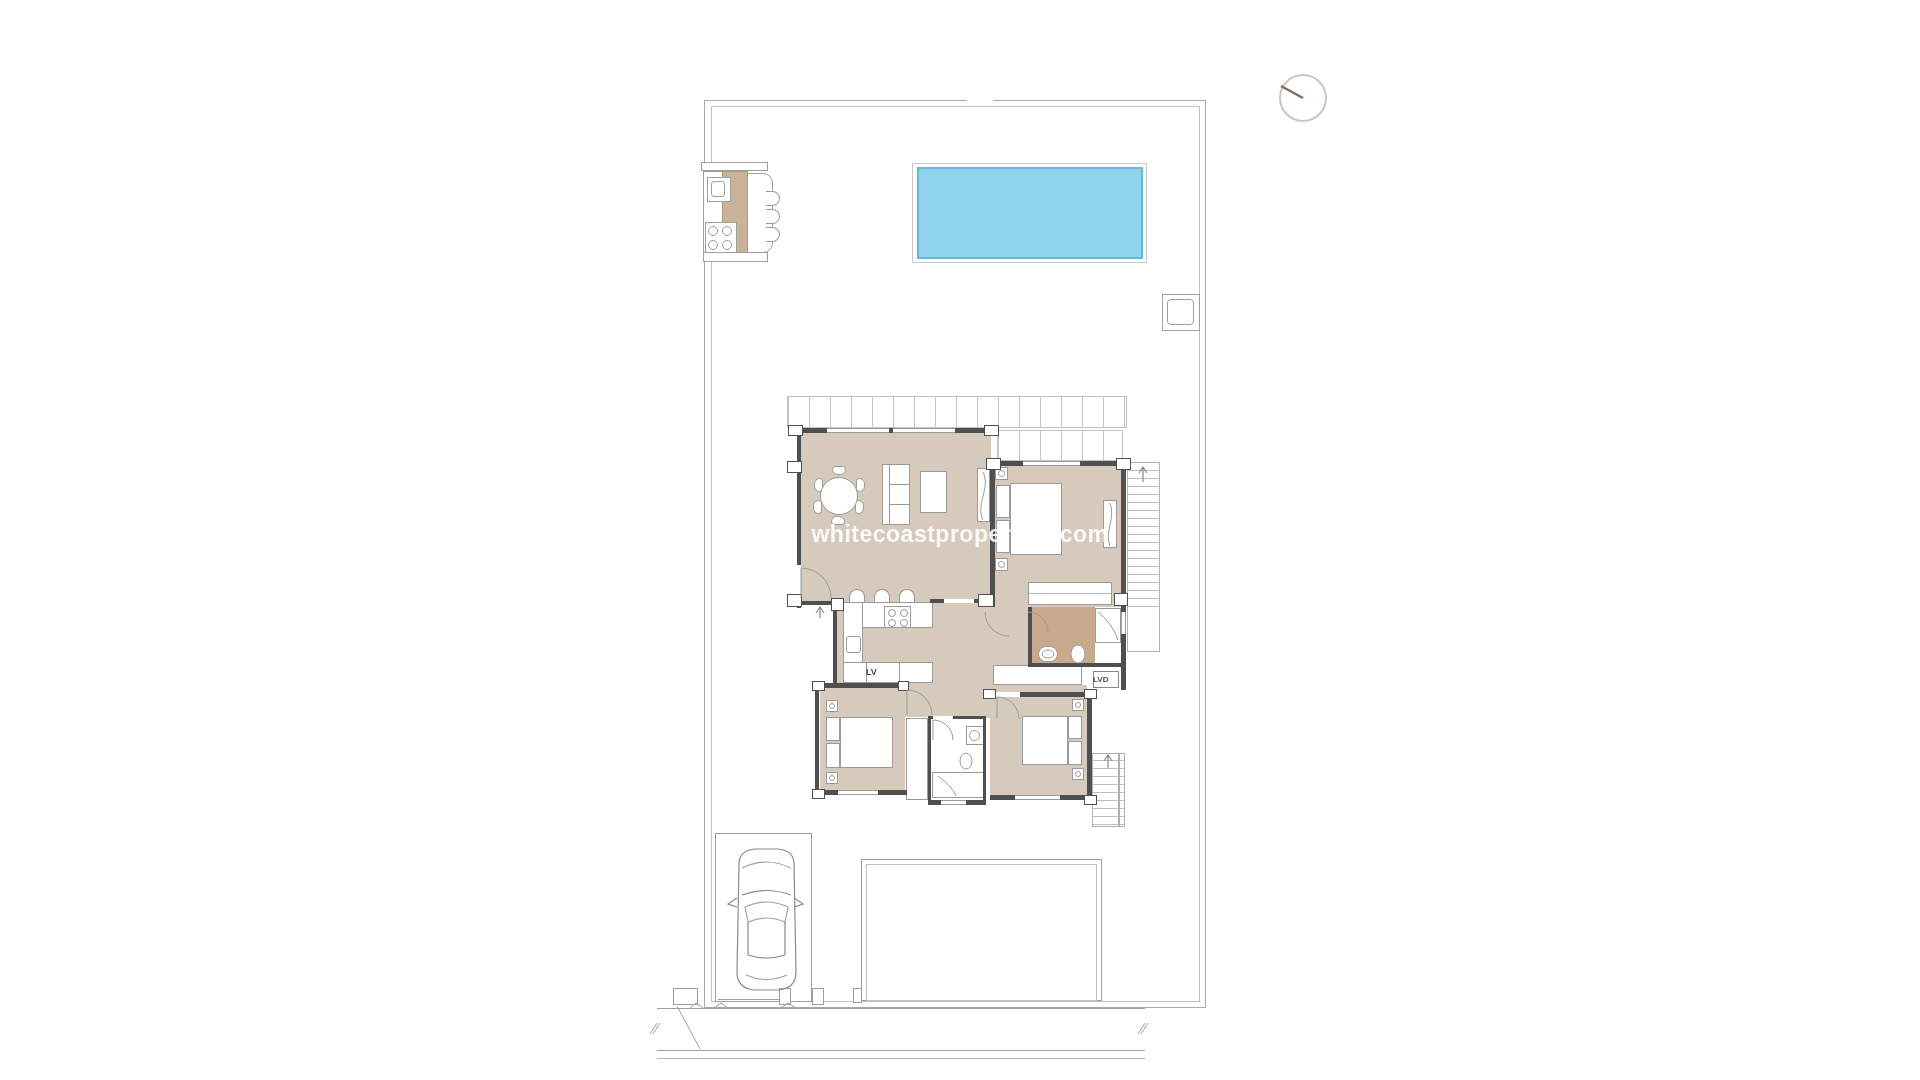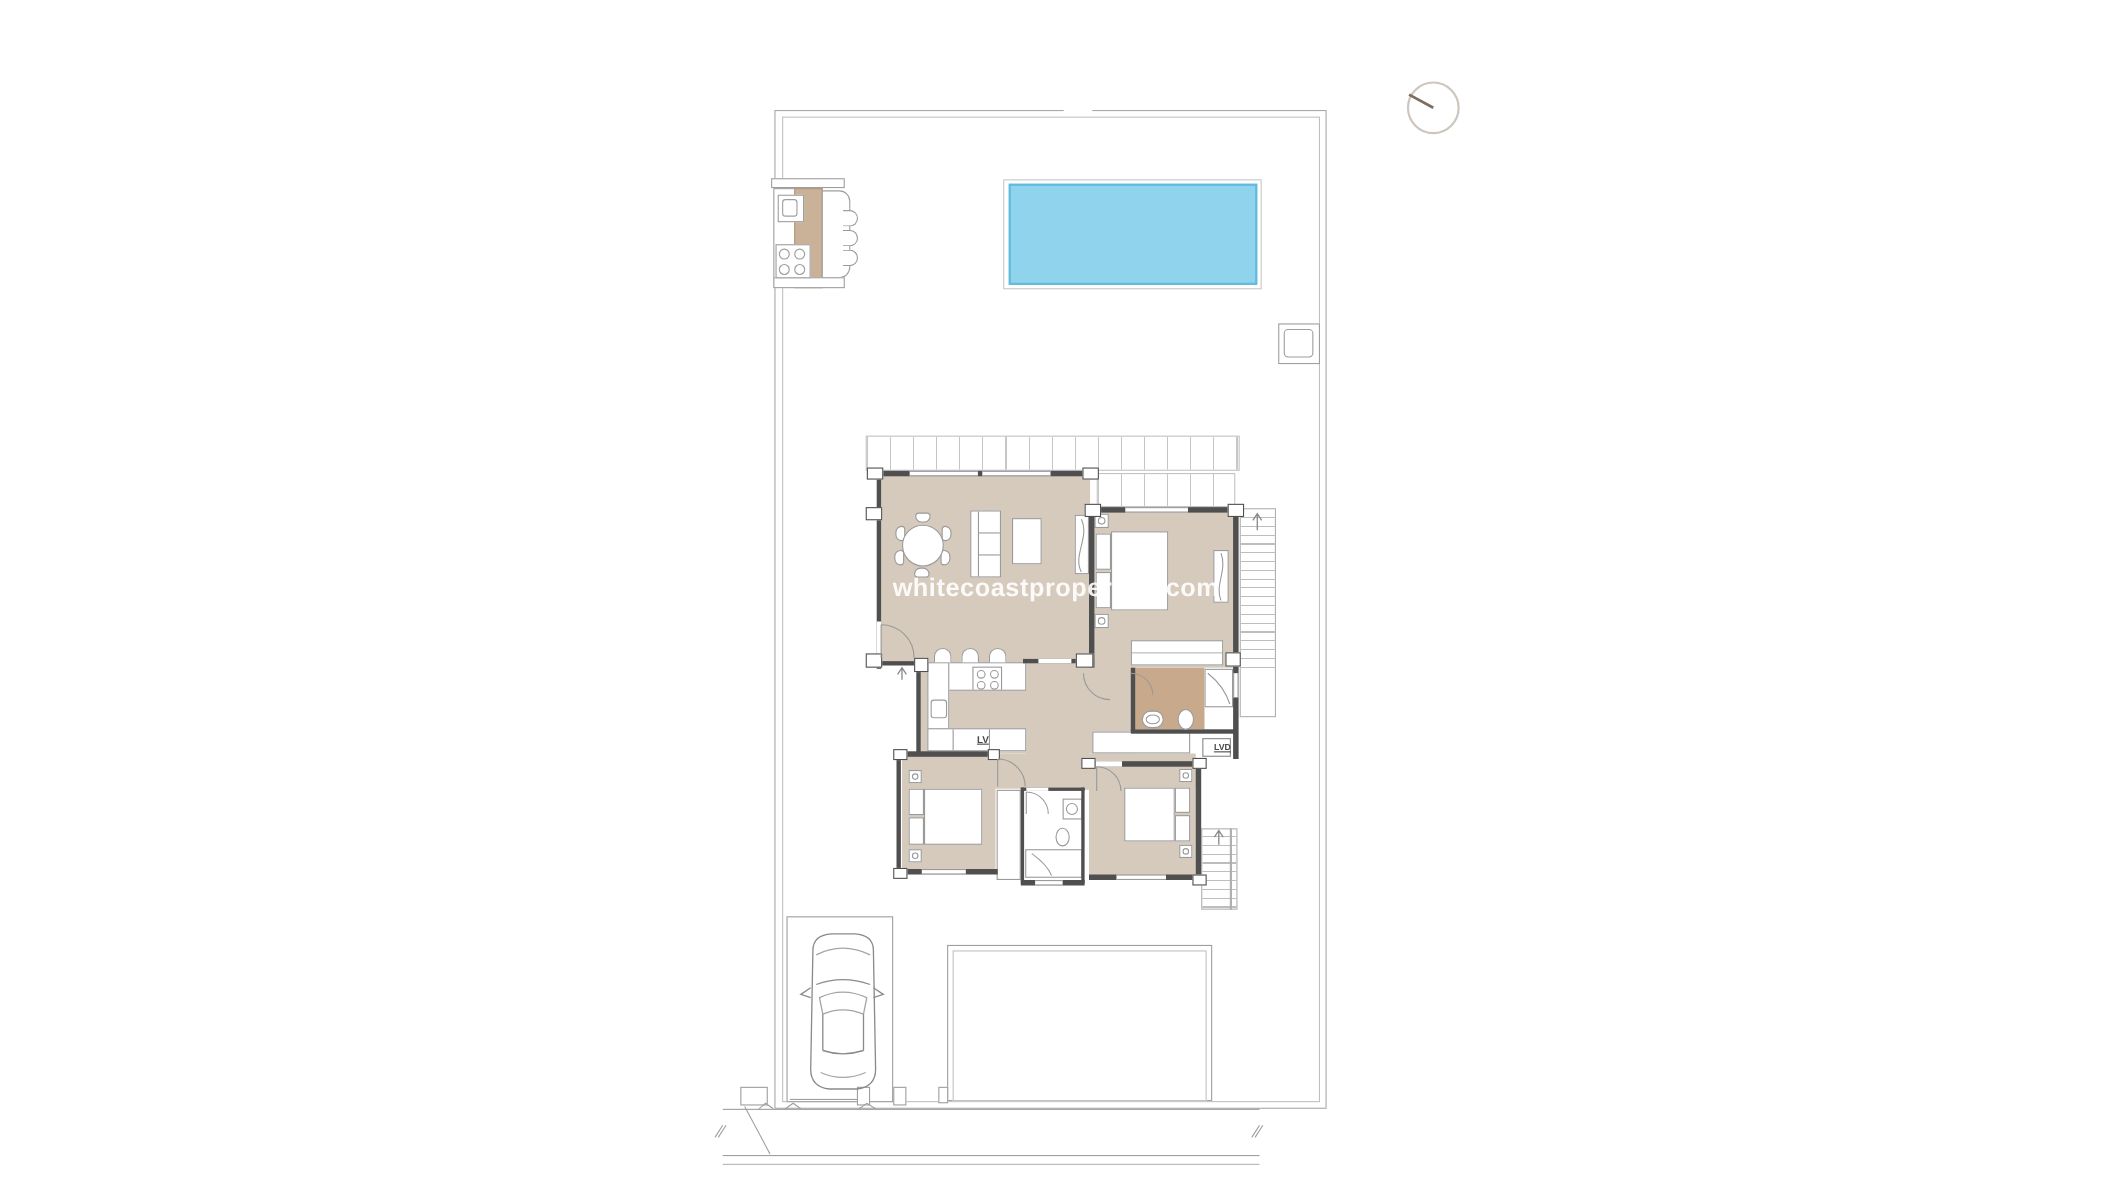--- a/index.html
+++ b/index.html
@@ -13,21 +13,21 @@
   .floor{background:var(--floor-beige,#d5cabc);}
   .tanfloor{background:var(--floor-tan,#c9a98b);}
   .win{background:#fff;border-top:1px solid #9a9a9a;border-bottom:1px solid #9a9a9a;}
   .furn{background:#fff;border:1px solid #9a9a9a;}
   .circ{border:1px solid #9a9a9a;border-radius:50%;background:#fff;}
   .stool-n{border:1px solid #9a9a9a;border-bottom:none;border-radius:8px 8px 0 0;background:#fff;}
   .stool-w{border:1px solid #9a9a9a;border-left:none;border-radius:0 8px 8px 0;background:#fff;}
   .slats{background:repeating-linear-gradient(90deg,#c6c6c6 0 1px,transparent 1px 21px);
          border:1px solid #c2c2c2;}
   .steps{background:repeating-linear-gradient(180deg,#bdbdbd 0 1px,transparent 1px 8px);}
-  .lab{color:#4a4a4a;font-weight:bold;text-align:right;text-decoration:underline;}
+  .lab{color:#4a4a4a;font-weight:bold;text-align:left;}
   #watermark{color:var(--watermark-white,rgba(255,255,255,.9));font-weight:bold;
              font-size:23px;letter-spacing:.5px;text-align:center;z-index:60;}
   svg.overlay{position:absolute;left:0;top:0;z-index:55;pointer-events:none;}
 </style>
 </head>
 <body>
 
 <div class="abs" style="left:704px;top:100px;width:502px;height:908px;border:1px solid var(--boundary-gray,#a8a8a8);"></div>
 <div class="abs" style="left:711px;top:106px;width:489px;height:896px;border:1px solid #c0c0c0;"></div>
 <div class="abs" style="left:967px;top:99px;width:26px;height:3px;background:#fff;"></div>

